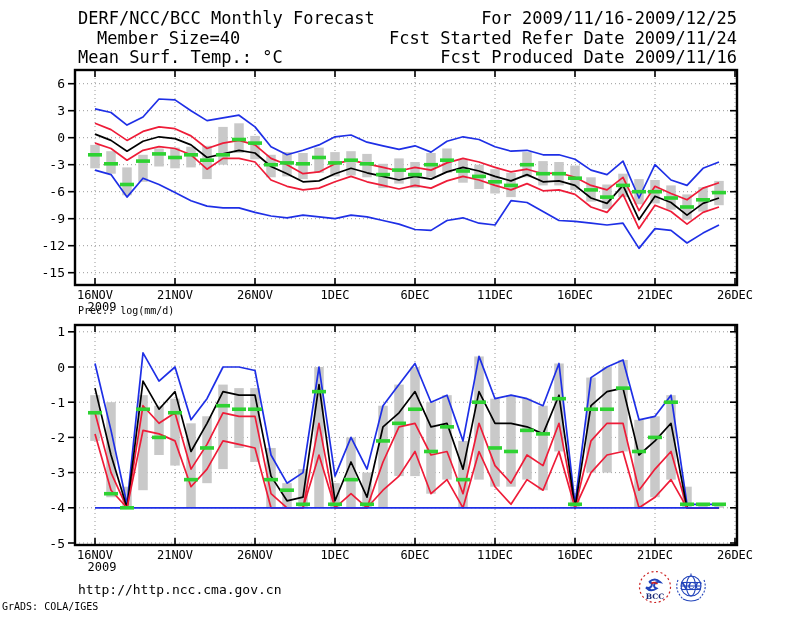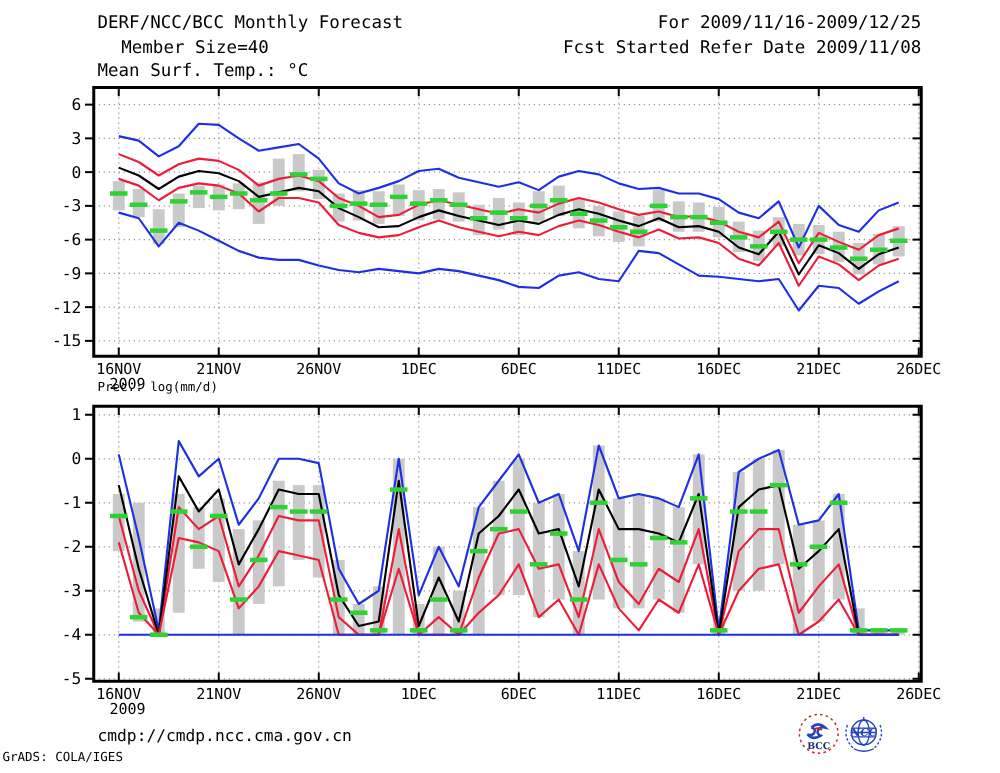--- a/index.html
+++ b/index.html
@@ -1,38 +1,39 @@
 <!DOCTYPE html>
 <html><head>
 <meta charset="utf-8">
 <style>
   html,body{margin:0;padding:0;background:#fff;}
   .canvas{position:relative;width:800px;height:618px;background:#ffffff;overflow:hidden;
           font-family:"DejaVu Sans Mono","Liberation Mono",monospace;color:#000;}
-  .hdr{position:absolute;font-size:14px;line-height:15px;white-space:pre;}
+  .hdr{position:absolute;font-size:17px;line-height:15px;white-space:pre;}
   .hl{left:78px;}
   .hr{right:63px;text-align:left;}
   .r1{top:11px;} .r2{top:31px;margin-left:19px;} .r3{top:50px;}
   .prec-label{position:absolute;left:78px;top:305px;font-size:10px;}
   .url{position:absolute;left:78px;top:582px;font-size:13px;}
   .credit{position:absolute;left:2px;top:601px;font-size:10px;}
   svg.layer{position:absolute;left:0;top:0;}
   .logo{position:absolute;}
 </style>
 </head>
 <body>
 
 <div class="canvas">
 
   <div class="hdr hl r1">DERF/NCC/BCC Monthly Forecast</div>
   <div class="hdr hl r2">Member Size=40</div>
   <div class="hdr hl r3">Mean Surf. Temp.: °C</div>
 
   <div class="hdr hr r1">For 2009/11/16-2009/12/25</div>
-  <div class="hdr hr r2">Fcst Started Refer Date 2009/11/08</div>
+  <div class="hdr hr r2">Fcst Started Refer Date 2009/11/24</div>
+  <div class="hdr hr r3">Fcst Produced Date 2009/11/16</div>
 
   <svg id="chartsvg" class="layer" width="800" height="618">
     <g id="chart1">
         <line x1="75" y1="83.69999999999999" x2="737" y2="83.69999999999999" stroke="#999999" stroke-width="1" stroke-dasharray="1 3"></line>
         <line x1="75" y1="110.69999999999999" x2="737" y2="110.69999999999999" stroke="#999999" stroke-width="1" stroke-dasharray="1 3"></line>
         <line x1="75" y1="137.7" x2="737" y2="137.7" stroke="#999999" stroke-width="1" stroke-dasharray="1 3"></line>
         <line x1="75" y1="164.7" x2="737" y2="164.7" stroke="#999999" stroke-width="1" stroke-dasharray="1 3"></line>
         <line x1="75" y1="191.7" x2="737" y2="191.7" stroke="#999999" stroke-width="1" stroke-dasharray="1 3"></line>
         <line x1="75" y1="218.7" x2="737" y2="218.7" stroke="#999999" stroke-width="1" stroke-dasharray="1 3"></line>
         <line x1="75" y1="245.7" x2="737" y2="245.7" stroke="#999999" stroke-width="1" stroke-dasharray="1 3"></line>
@@ -335,21 +336,21 @@
         <line x1="655" y1="325" x2="655" y2="332" stroke="#000000" stroke-width="1.6"></line>
         <text x="655" y="559" text-anchor="middle" font-size="12" font-family="DejaVu Sans Mono, monospace" fill="#000">21DEC</text>
         <line x1="735" y1="538" x2="735" y2="545" stroke="#000000" stroke-width="1.6"></line>
         <line x1="735" y1="325" x2="735" y2="332" stroke="#000000" stroke-width="1.6"></line>
         <text x="735" y="559" text-anchor="middle" font-size="12" font-family="DejaVu Sans Mono, monospace" fill="#000">26DEC</text>
       </g>
   </svg>
 
   <div class="prec-label">Prec.: log(mm/d)</div>
 
-  <div class="url">cmdp://cmdp.ncc.cma.gov.cn</div>
+  <div class="url">http://http.ncc.cma.gov.cn</div>
   <div class="credit">GrADS: COLA/IGES</div>
 
   <svg class="logo" style="left:638px;top:570px;" width="34" height="36" viewBox="0 0 34 36">
     <circle cx="17" cy="17" r="15.5" fill="#ffffff" stroke="#cc2222" stroke-width="1.2" stroke-dasharray="2 2.6"></circle>
     <path d="M 11 12 q 6 -5 11 0 q -4 -1 -5.5 2 q -1.5 3 2 4.5 q -6 4 -10.5 -1 q 4 1.5 5.5 -1.5 q 1.4 -3 -2.5 -4" fill="none" stroke="#2244bb" stroke-width="2"></path>
     <path d="M 13.5 13.5 q 3 -2 6 0.5" fill="none" stroke="#cc2222" stroke-width="1.6"></path>
     <text x="17" y="29" text-anchor="middle" font-size="7.5" font-weight="bold" font-family="DejaVu Serif, serif" fill="#1a2a77">BCC</text>
   </svg>
 
   <svg class="logo" style="left:672px;top:570px;" width="38" height="36" viewBox="0 0 38 36">

